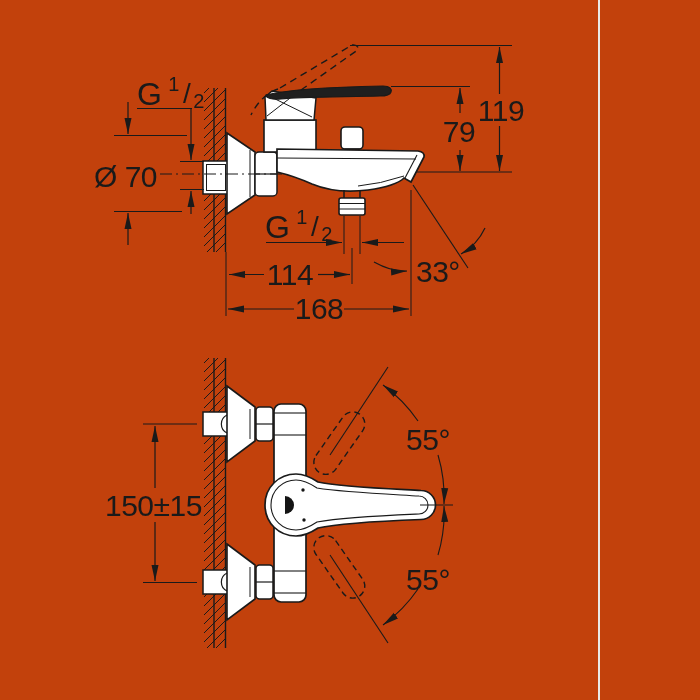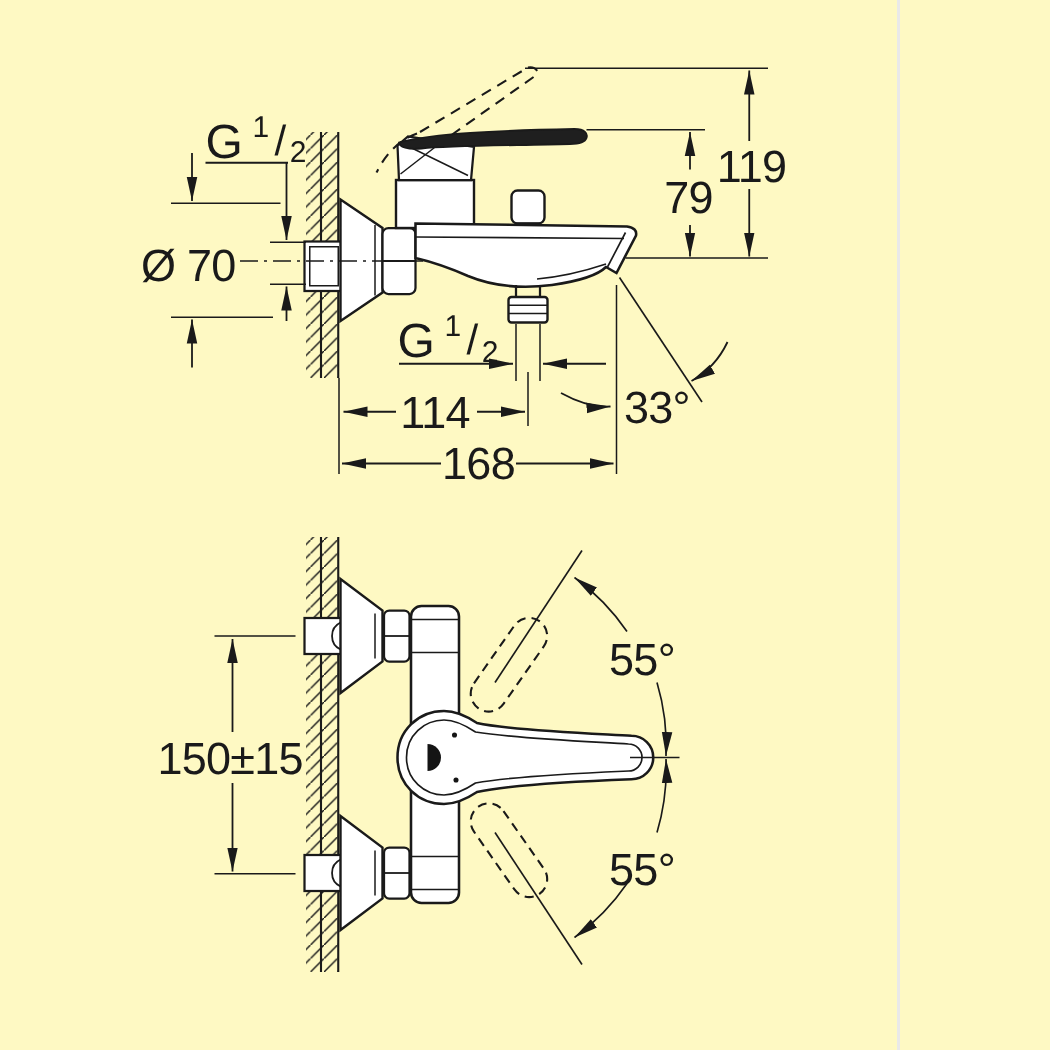--- a/index.html
+++ b/index.html
@@ -1,16 +1,16 @@
 <!DOCTYPE html>
 <html><head>
 <meta charset="utf-8">
 <style>
   html,body{margin:0;padding:0;background:#fff;}
-  .sheet{position:relative;width:700px;height:700px;background:#fef9c3;overflow:hidden;
+  .sheet{position:relative;width:700px;height:700px;background:#c2410c;overflow:hidden;
          font-family:"Liberation Sans",sans-serif;}
   svg text{fill:#1a1a1a;font-family:"Liberation Sans",sans-serif;letter-spacing:-0.5px;}
   .dimtxt{font-size:30px;}
   .gmain{font-size:32px;}
   .frac-sup{font-size:20px;}
   .frac-slash{font-size:28px;}
   .frac-sub{font-size:20px;}
 </style>
 </head>
 <body>

